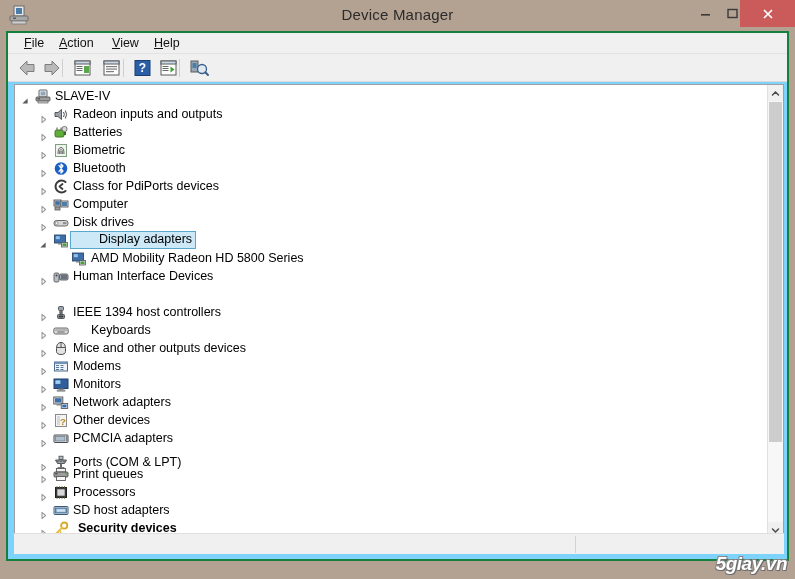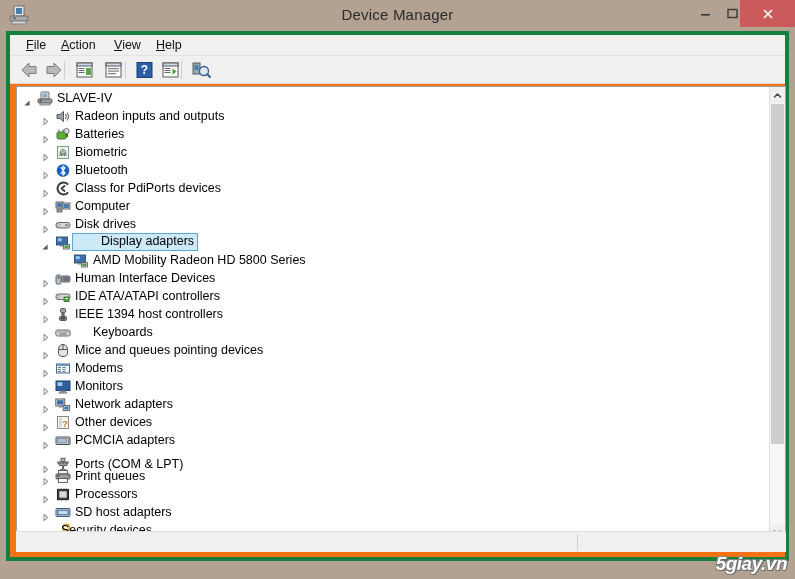--- a/index.html
+++ b/index.html
@@ -66,22 +66,22 @@
     display: flex;
     align-items: center;
     justify-content: center;
   }
 
   
   #client {
     position: absolute;
     left: 6px; top: 31px;
     width: 783px; height: 530px;
-    background: #f97316;
-    border: 4px solid #15803d;
+    background: #7dd3fc;
+    border: 2px solid #15803d;
     box-sizing: border-box;
   }
 
   
   #menubar {
     position: absolute;
     left: 0; top: 0;
     width: 100%; height: 21px;
     background: #f0f0f0;
     border-bottom: 1px solid #e3e3e3;
@@ -490,32 +490,20 @@
                 <rect x="6.5" y="5" width="8.5" height="6" rx="1.5" fill="#9aa5b0" stroke="#555" stroke-width="0.9"></rect>
                 <circle cx="9" cy="7" r="0.8" fill="#333"></circle>
                 <circle cx="11" cy="7" r="0.8" fill="#333"></circle>
                 <circle cx="13" cy="7" r="0.8" fill="#333"></circle>
                 <circle cx="9" cy="9" r="0.8" fill="#333"></circle>
                 <circle cx="11" cy="9" r="0.8" fill="#333"></circle>
                 <circle cx="13" cy="9" r="0.8" fill="#333"></circle>
               </svg></div>
             <div class="tw-label" style="left: 58px;">Human Interface Devices</div>
           </div>
-          <div class="tree-row" style="top: 200px;">
-            <div class="tw-arrow" style="left: 24px;"><svg width="9" height="9" viewBox="0 0 9 9">
-                <path d="M3 1.4 L6.6 4.5 L3 7.6 Z" fill="none" stroke="#9a9a9a" stroke-width="1.1" stroke-linejoin="round"></path>
-              </svg></div>
-            <div class="tw-icon" style="left: 38px;"><svg width="16" height="15" viewBox="0 0 16 15">
-                <rect x="1" y="5" width="14" height="5.5" rx="2.2" fill="#d6d6d6" stroke="#5a5a5a" stroke-width="0.9"></rect>
-                <ellipse cx="3.6" cy="7.7" rx="1.4" ry="1.4" fill="#f2f2f2" stroke="#777" stroke-width="0.7"></ellipse>
-                <rect x="9" y="8" width="5" height="4.5" fill="#4aa03a" stroke="#2f6f22" stroke-width="0.8"></rect>
-                <rect x="10" y="9" width="3" height="1" fill="#ffffff"></rect>
-              </svg></div>
-            <div class="tw-label" style="left: 58px;">IDE ATA/ATAPI controllers</div>
-          </div>
           <div class="tree-row" style="top: 218px;">
             <div class="tw-arrow" style="left: 24px;"><svg width="9" height="9" viewBox="0 0 9 9">
                 <path d="M3 1.4 L6.6 4.5 L3 7.6 Z" fill="none" stroke="#9a9a9a" stroke-width="1.1" stroke-linejoin="round"></path>
               </svg></div>
             <div class="tw-icon" style="left: 38px;"><svg width="16" height="15" viewBox="0 0 16 15">
                 <rect x="5.5" y="1.5" width="5" height="4" rx="1" fill="#9aa5b0" stroke="#4a4a4a" stroke-width="0.9"></rect>
                 <rect x="6.3" y="5.5" width="3.4" height="4" fill="#6a6a6a"></rect>
                 <rect x="4.5" y="9.5" width="7" height="4" rx="1" fill="#8a949e" stroke="#4a4a4a" stroke-width="0.9"></rect>
                 <rect x="5.8" y="10.6" width="4.4" height="1.8" fill="#3a3a3a"></rect>
               </svg></div>
@@ -539,21 +527,21 @@
           </div>
           <div class="tree-row" style="top: 254px;">
             <div class="tw-arrow" style="left: 24px;"><svg width="9" height="9" viewBox="0 0 9 9">
                 <path d="M3 1.4 L6.6 4.5 L3 7.6 Z" fill="none" stroke="#9a9a9a" stroke-width="1.1" stroke-linejoin="round"></path>
               </svg></div>
             <div class="tw-icon" style="left: 38px;"><svg width="16" height="15" viewBox="0 0 16 15">
                 <path d="M8 1.5 C11 1.5 12.5 4 12.5 7.5 L12.5 10.5 C12.5 12.5 10.5 13.5 8 13.5 C5.5 13.5 3.5 12.5 3.5 10.5 L3.5 7.5 C3.5 4 5 1.5 8 1.5 Z" fill="#e2e2e2" stroke="#4a4a4a" stroke-width="1"></path>
                 <path d="M8 2 L8 6.5" stroke="#4a4a4a" stroke-width="0.9"></path>
                 <path d="M3.6 6.5 L12.4 6.5" stroke="#4a4a4a" stroke-width="0.9"></path>
               </svg></div>
-            <div class="tw-label" style="left: 58px;">Mice and queues pointing devices</div>
+            <div class="tw-label" style="left: 58px;">Mice and other outputs devices</div>
           </div>
           <div class="tree-row" style="top: 272px;">
             <div class="tw-arrow" style="left: 24px;"><svg width="9" height="9" viewBox="0 0 9 9">
                 <path d="M3 1.4 L6.6 4.5 L3 7.6 Z" fill="none" stroke="#9a9a9a" stroke-width="1.1" stroke-linejoin="round"></path>
               </svg></div>
             <div class="tw-icon" style="left: 38px;"><svg width="16" height="15" viewBox="0 0 16 15">
                 <rect x="1.5" y="3" width="13" height="9" fill="#eff3f7" stroke="#4a6a8a" stroke-width="1"></rect>
                 <rect x="1.5" y="3" width="13" height="2" fill="#6f93b8"></rect>
                 <rect x="3" y="6" width="3" height="1" fill="#5a7a9a"></rect>
                 <rect x="3" y="8" width="3" height="1" fill="#5a7a9a"></rect>
@@ -664,21 +652,21 @@
           </div>
           <div class="tree-row" style="top: 434px;">
             <div class="tw-arrow" style="left: 24px;"><svg width="9" height="9" viewBox="0 0 9 9">
                 <path d="M3 1.4 L6.6 4.5 L3 7.6 Z" fill="none" stroke="#9a9a9a" stroke-width="1.1" stroke-linejoin="round"></path>
               </svg></div>
             <div class="tw-icon" style="left: 38px;"><svg width="16" height="15" viewBox="0 0 16 15">
                 <circle cx="11.2" cy="4.6" r="3.1" fill="none" stroke="#d8a82a" stroke-width="1.8"></circle>
                 <path d="M9.2 6.6 L2.8 13" stroke="#e8c04a" stroke-width="2" stroke-linecap="round"></path>
                 <path d="M4.6 11.2 L6.2 12.8 M6.2 9.6 L7.8 11.2" stroke="#e8c04a" stroke-width="1.6" stroke-linecap="round"></path>
               </svg></div>
-            <div class="tw-label" style="left: 44px;">Security devices</div>
+            <div class="tw-label" style="left: 63px; font-weight: bold;">Security devices</div>
           </div>
           <div class="tree-row" style="top: 452px;"></div>
         </div>
 
       <div id="vscroll">
         <div id="sb-track"></div>
         <div class="sb-arrow" id="sb-up">
           <svg width="9" height="9" viewBox="0 0 9 9">
             <path d="M1.5 6 L4.5 3 L7.5 6" stroke="#4a4a4a" stroke-width="1.5" fill="none" stroke-linecap="round"></path>
           </svg>

